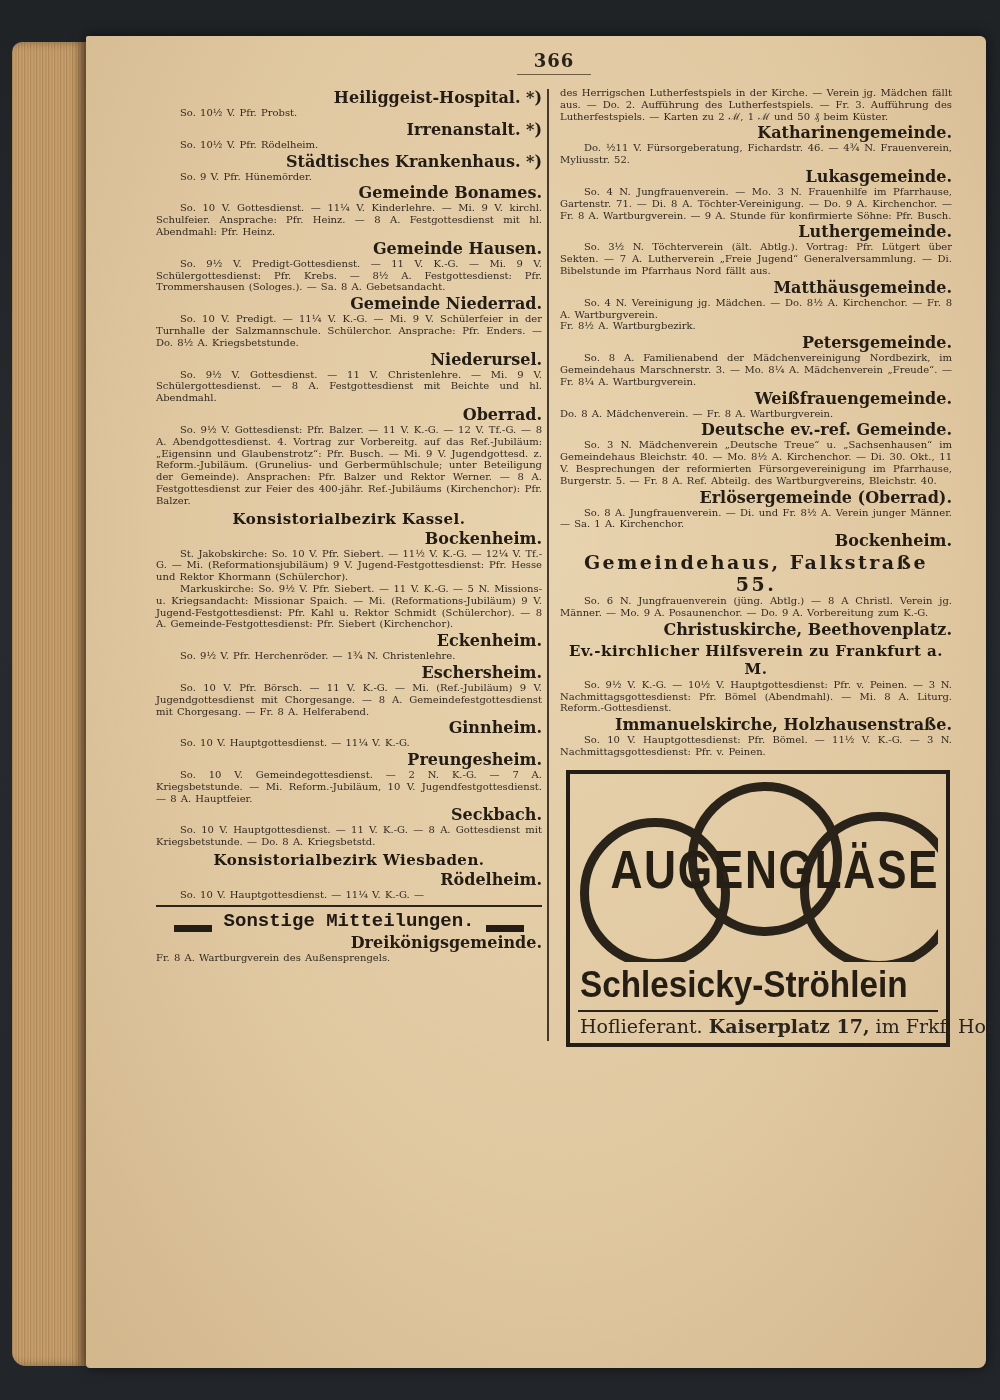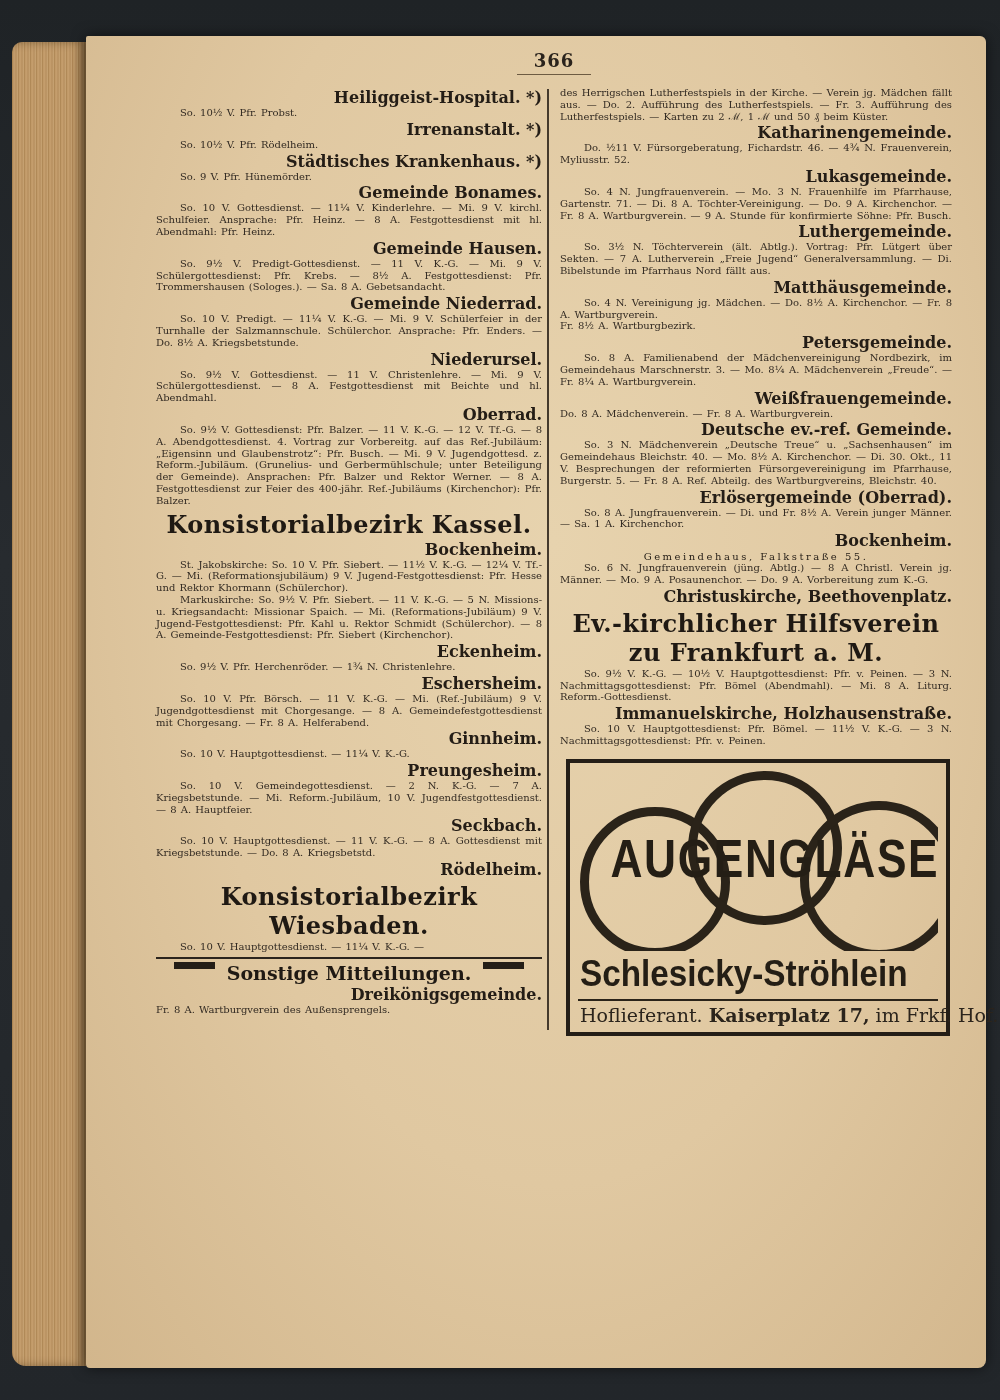--- a/index.html
+++ b/index.html
@@ -24,30 +24,30 @@
   }
   .content{position:absolute;left:70px;right:34px;top:14px;}
   .pageno{ text-align:center; font-size:18px; font-weight:700; letter-spacing:1px; color:#2a231c;}
   .pageno-rule{width:74px;height:1px;background:#6d5b42;margin:3px auto 12px auto;}
   .cols{display:flex;align-items:stretch;}
   .col{width:392px;}
   .col-right{flex:1;}
   .divider{width:2px;background:#453a2c;margin:2px 11px 6px 5px;}
   
   .blk{margin:0;}
-  .h1{font-size:24px;font-weight:700;text-align:center;color:#1f1913;margin:3px 0 1px 0;letter-spacing:.5px;}
+  .h1{font-size:15px;font-weight:700;text-align:center;color:#1f1913;margin:3px 0 1px 0;letter-spacing:.5px;}
   .h2{font-size:16px;font-weight:700;text-align:right;color:#241d16;margin:1px 0 0 0;}
-  .h2sp{font-size:10px;font-weight:400;text-align:center;color:#241d16;margin:1px 0 0 0;letter-spacing:2.5px;}
+  .h2sp{font-size:19px;font-weight:700;text-align:center;color:#241d16;margin:1px 0 0 0;letter-spacing:2.5px;}
   .body, .body-ni{
     font-size:10px;line-height:1.18;text-align:justify;text-indent:24px;
     color:#322a22; word-spacing:1px;
   }
   .body-ni{text-indent:0;}
   .rule{height:2px;background:#2b241d;margin:4px 0 3px 0;}
-  .banner{display:flex;align-items:flex-start;margin:3px 0 1px 0;}
+  .banner{display:flex;align-items:flex-end;margin:3px 0 1px 0;font-family:Liberation Mono, monospace;}
   .bnr-bar{flex:1;height:7px;background:#241e17;max-width:96px;}
   .bnr-bar:first-child{margin-right:12px;margin-left:18px;}
   .bnr-bar:last-child{margin-left:12px;margin-right:18px;}
   .bnr-txt{font-size:19px;font-weight:700;color:#1f1913;white-space:nowrap;}
   
   .ad{
     margin:12px 2px 0 6px;border:4px solid #241e17;position:relative;
     background:transparent;padding:6px 8px 4px 8px;
   }
   .ad-logo{position:relative;height:182px;overflow:hidden;}
@@ -110,22 +110,22 @@
           <div class="blk h2">Eckenheim.</div>
           <div class="blk body">So. 9½ V. Pfr. Herchenröder. — 1¾ N. Christenlehre.</div>
           <div class="blk h2">Eschersheim.</div>
           <div class="blk body">So. 10 V. Pfr. Börsch. — 11 V. K.-G. — Mi. (Ref.-Jubiläum) 9 V. Jugendgottesdienst mit Chorgesange. — 8 A. Gemeindefestgottesdienst mit Chorgesang. — Fr. 8 A. Helferabend.</div>
           <div class="blk h2">Ginnheim.</div>
           <div class="blk body">So. 10 V. Hauptgottesdienst. — 11¼ V. K.-G.</div>
           <div class="blk h2">Preungesheim.</div>
           <div class="blk body">So. 10 V. Gemeindegottesdienst. — 2 N. K.-G. — 7 A. Kriegsbetstunde. — Mi. Reform.-Jubiläum, 10 V. Jugendfestgottesdienst. — 8 A. Hauptfeier.</div>
           <div class="blk h2">Seckbach.</div>
           <div class="blk body">So. 10 V. Hauptgottesdienst. — 11 V. K.-G. — 8 A. Gottesdienst mit Kriegsbetstunde. — Do. 8 A. Kriegsbetstd.</div>
+          <div class="blk h1">Konsistorialbezirk Wiesbaden.</div>
           <div class="blk h2">Rödelheim.</div>
-          <div class="blk h1">Konsistorialbezirk Wiesbaden.</div>
           <div class="blk body">So. 10 V. Hauptgottesdienst. — 11¼ V. K.-G. —</div>
           <div class="blk rule"></div>
           <div class="blk banner">
             <span class="bnr-bar"></span>
             <span class="bnr-txt">Sonstige Mitteilungen.</span>
             <span class="bnr-bar"></span>
           </div>
           <div class="blk h2">Dreikönigsgemeinde.</div>
           <div class="blk body-ni">Fr. 8 A. Wartburgverein des Außensprengels.</div>
         </div>

